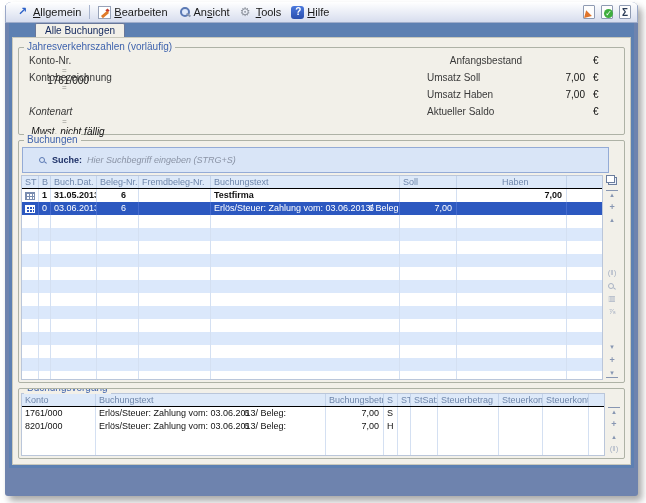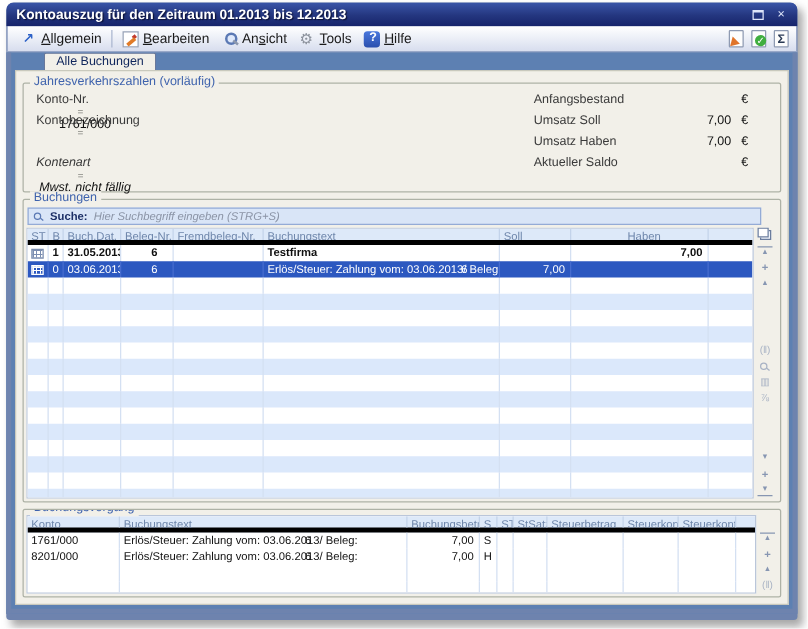--- a/index.html
+++ b/index.html
@@ -55,30 +55,30 @@
   .fl .lab{width:78px;color:#3a3a3a;}
   .eq{width:12px;color:#8a8a84;font-size:8px;}
   .eq::before{content:"=";}
   .fl .val{color:#111;white-space:nowrap;}
   .fr{position:absolute;left:408px;display:flex;font-size:10px;color:#222;align-items:center;}
   .fr .lab{width:118px;color:#3a3a3a;}
   .fr .val{width:40px;text-align:right;color:#111;}
   .fr .cur{margin-left:8px;color:#111;}
   
   .g2{height:243px;padding:3px 3px 2px 2px;display:flex;flex-direction:column;}
-  .searchbar{height:14px;margin:3px 12px 2px 1px;background:#d9e5f7;border:1px solid #94abd6;
-             display:flex;align-items:center;font-size:9px;padding:0 4px;cursor:text;}
+  .searchbar{height:26px;margin:3px 12px 2px 1px;background:#d9e5f7;border:1px solid #94abd6;
+             display:flex;align-items:center;font-size:9px;padding:0 16px;cursor:text;}
   .mag{position:relative;width:9px;height:9px;margin-right:4px;}
   .mag::before{content:"";position:absolute;left:0;top:1px;width:4px;height:4px;border:1px solid #5b79b4;border-radius:50%;}
   .mag::after{content:"";position:absolute;left:5px;top:6px;width:3px;height:1px;background:#5b79b4;transform:rotate(40deg);}
   .search-label{font-weight:bold;color:#1c2f66;margin-right:5px;}
   .search-ph{font-style:italic;color:#8b94a6;}
   .gridwrap{display:flex;flex:1;overflow:hidden;}
   .grid{width:584px;background:#fff;border:1px solid #bac6da;display:flex;flex-direction:column;overflow:hidden;}
-  .hrow{display:flex;height:13px;background:#dde9f9;border-bottom:4px solid #000000;flex:none;}
+  .hrow{display:flex;height:13px;background:#dde9f9;border-bottom:1px solid #000000;flex:none;}
   .hc{font-size:9px;color:#6e86ab;padding:1px 3px;border-right:1px solid #c3d3ea;white-space:nowrap;overflow:hidden;line-height:11px;}
   .row{display:flex;height:13px;flex:none;font-size:9px;color:#111;}
   .row.alt{background:#dbe8fb;}
   .row.bold{font-weight:bold;}
   .row.sel{background:#2c58c0;color:#fff;}
   .cell{padding:1px 3px;border-right:1px solid #d4e0f2;white-space:nowrap;overflow:hidden;line-height:11px;}
   .sel .cell{border-right-color:#466cce;}
   .num{text-align:right;padding-right:4px;}
   .bnum{text-align:right;padding-right:12px;}
   .ctr{text-align:center;padding:1px 1px;}
@@ -119,27 +119,20 @@
   .spacer.mid{height:14px;}
   
   .g3{flex:1;margin-bottom:1px;padding:4px 0 2px 2px;display:flex;flex-direction:column;overflow:hidden;}
 </style>
 </head>
 <body>
 
 <div class="stage">
   <div class="window">
 
-    <div class="titlebar">
-      <div class="title">Kontoauszug für den Zeitraum 01.2013 bis 12.2013</div>
-      <div class="tb-btn">
-          <span class="restore-box"></span>
-        </div>
-      <div class="tb-btn">×</div>
-    </div>
 
     <div class="menubar">
       <div class="menu-items" id="menu-items">
           <span class="menu-item">
             <span class="mi arrow-ne-icon"></span>
             <span class="mlabel"><u>A</u>llgemein</span>
           </span>
           <span class="msep"></span>
           <span class="menu-item">
             <span class="mi edit-icon"></span>
@@ -182,21 +175,21 @@
               </div>
               <div class="fl" style="top: 24px;">
                 <span class="lab">Kontobezeichnung</span>
                 <span class="eq"></span>
               </div>
               <div class="fl" style="top: 58px; font-style: italic;">
                 <span class="lab">Kontenart</span>
                 <span class="eq"></span>
                 <span class="val">Mwst. nicht fällig</span>
               </div>
-              <div class="fr" style="top: 7px;">
+              <div class="fr" style="top: 7px; text-align: center;">
                 <span class="lab">Anfangsbestand</span>
                 <span class="val"></span>
                 <span class="cur">€</span>
               </div>
               <div class="fr" style="top: 24px;">
                 <span class="lab">Umsatz Soll</span>
                 <span class="val">7,00</span>
                 <span class="cur">€</span>
               </div>
               <div class="fr" style="top: 41px;">

